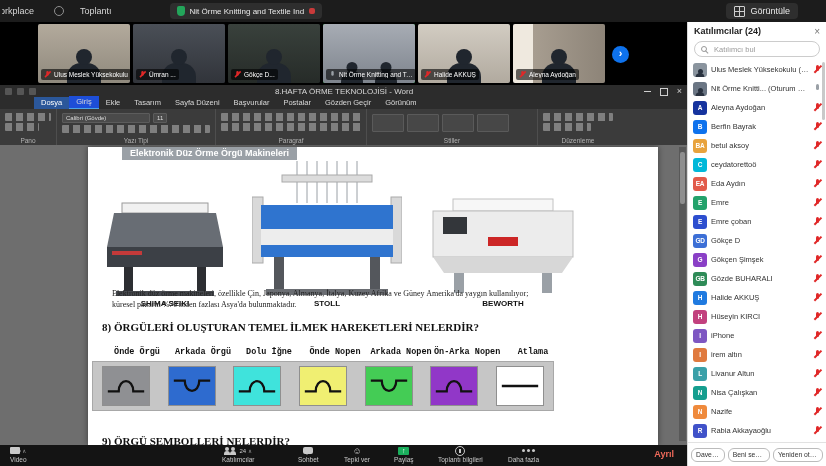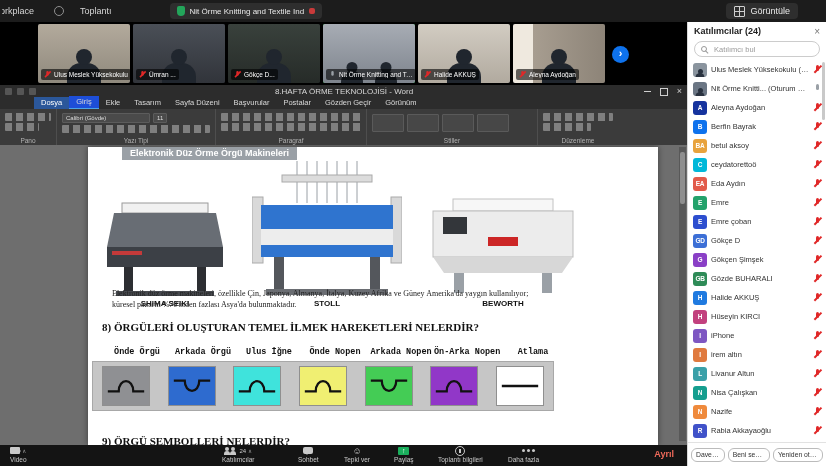--- a/index.html
+++ b/index.html
@@ -352,21 +352,21 @@
         <div class="para serif">
           <div>Elektronik düz örme makineleri, özellikle Çin, Japonya, Almanya, İtalya, Kuzey Afrika ve Güney Amerika'da yaygın kullanılıyor;</div>
           <div>küresel pazarın %70'inden fazlası Asya'da bulunmaktadır.</div>
         </div>
 
         <div class="h8 serif">8) ÖRGÜLERİ OLUŞTURAN TEMEL İLMEK HAREKETLERİ NELERDİR?</div>
 
         <div class="sheads serif">
           <div class="shead">Önde Örgü</div>
           <div class="shead">Arkada Örgü</div>
-          <div class="shead">Ulus İğne</div>
+          <div class="shead">Dolu İğne</div>
           <div class="shead">Önde Nopen</div>
           <div class="shead">Arkada Nopen</div>
           <div class="shead">Ön-Arka Nopen</div>
           <div class="shead">Atlama</div>
         </div>
 
         <div class="band">
           <div class="scell">
             <span class="sw" style="background: rgb(143, 144, 147);">
               <svg class="sym" width="40" height="24" viewBox="0 0 44 26">

